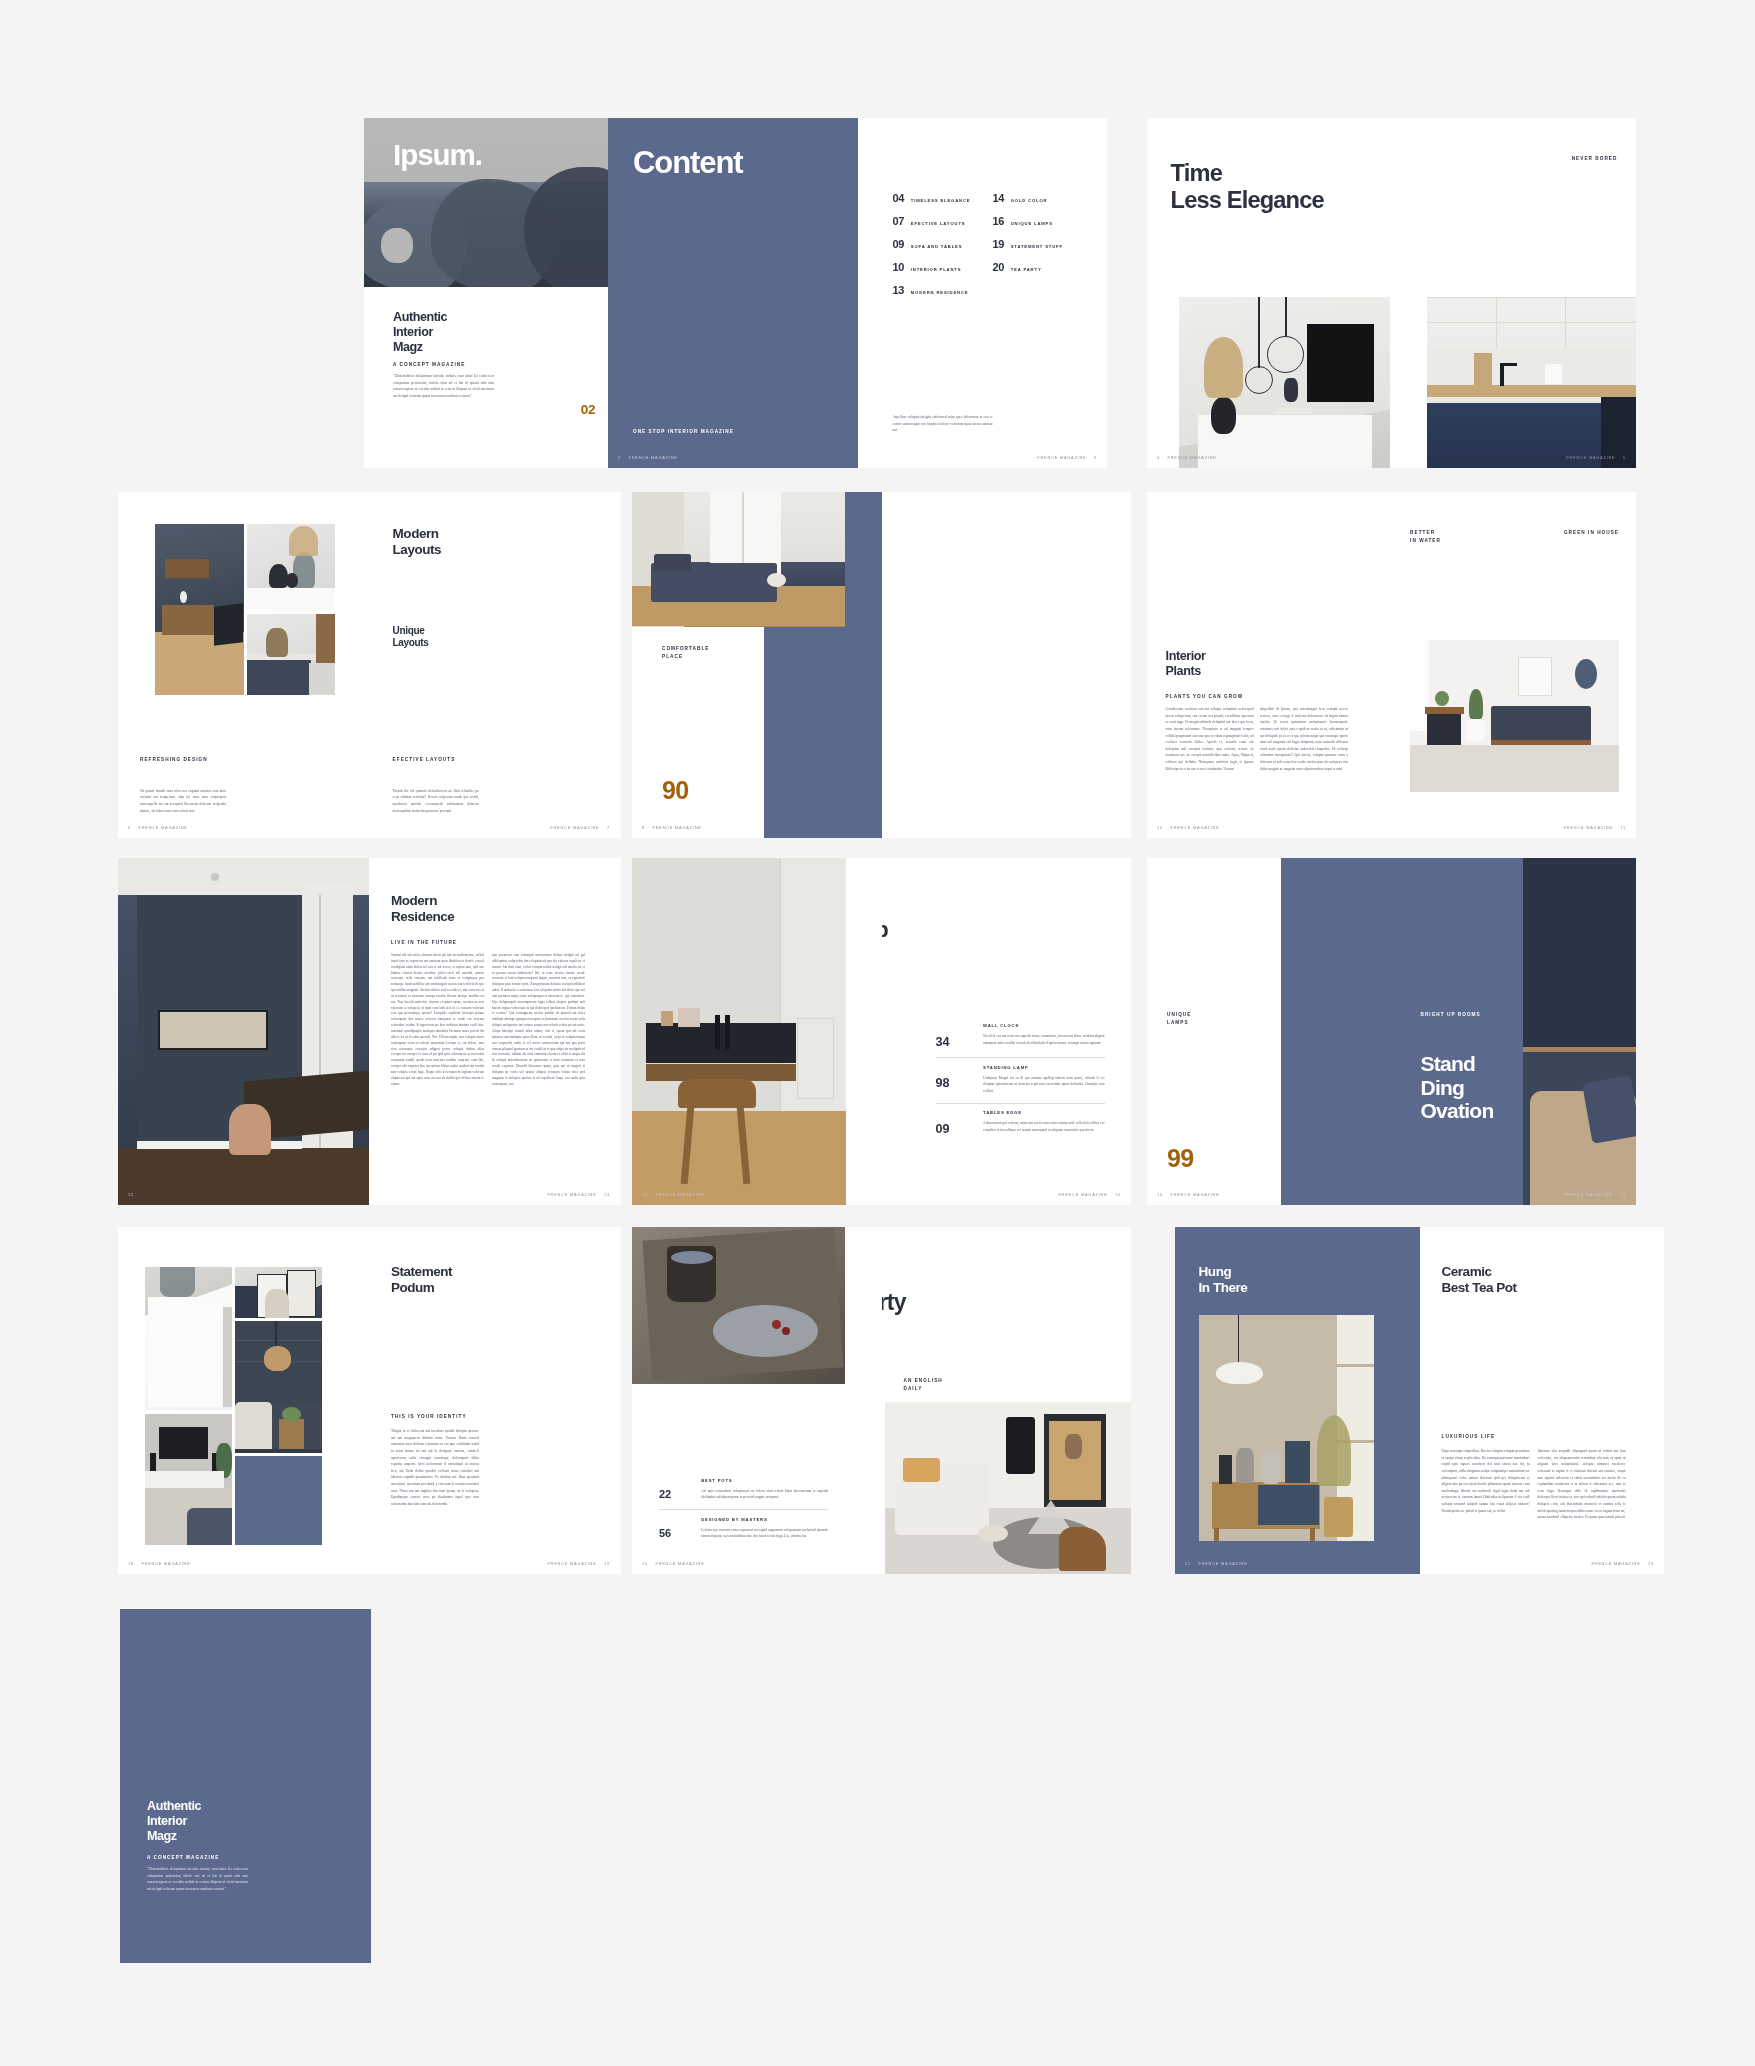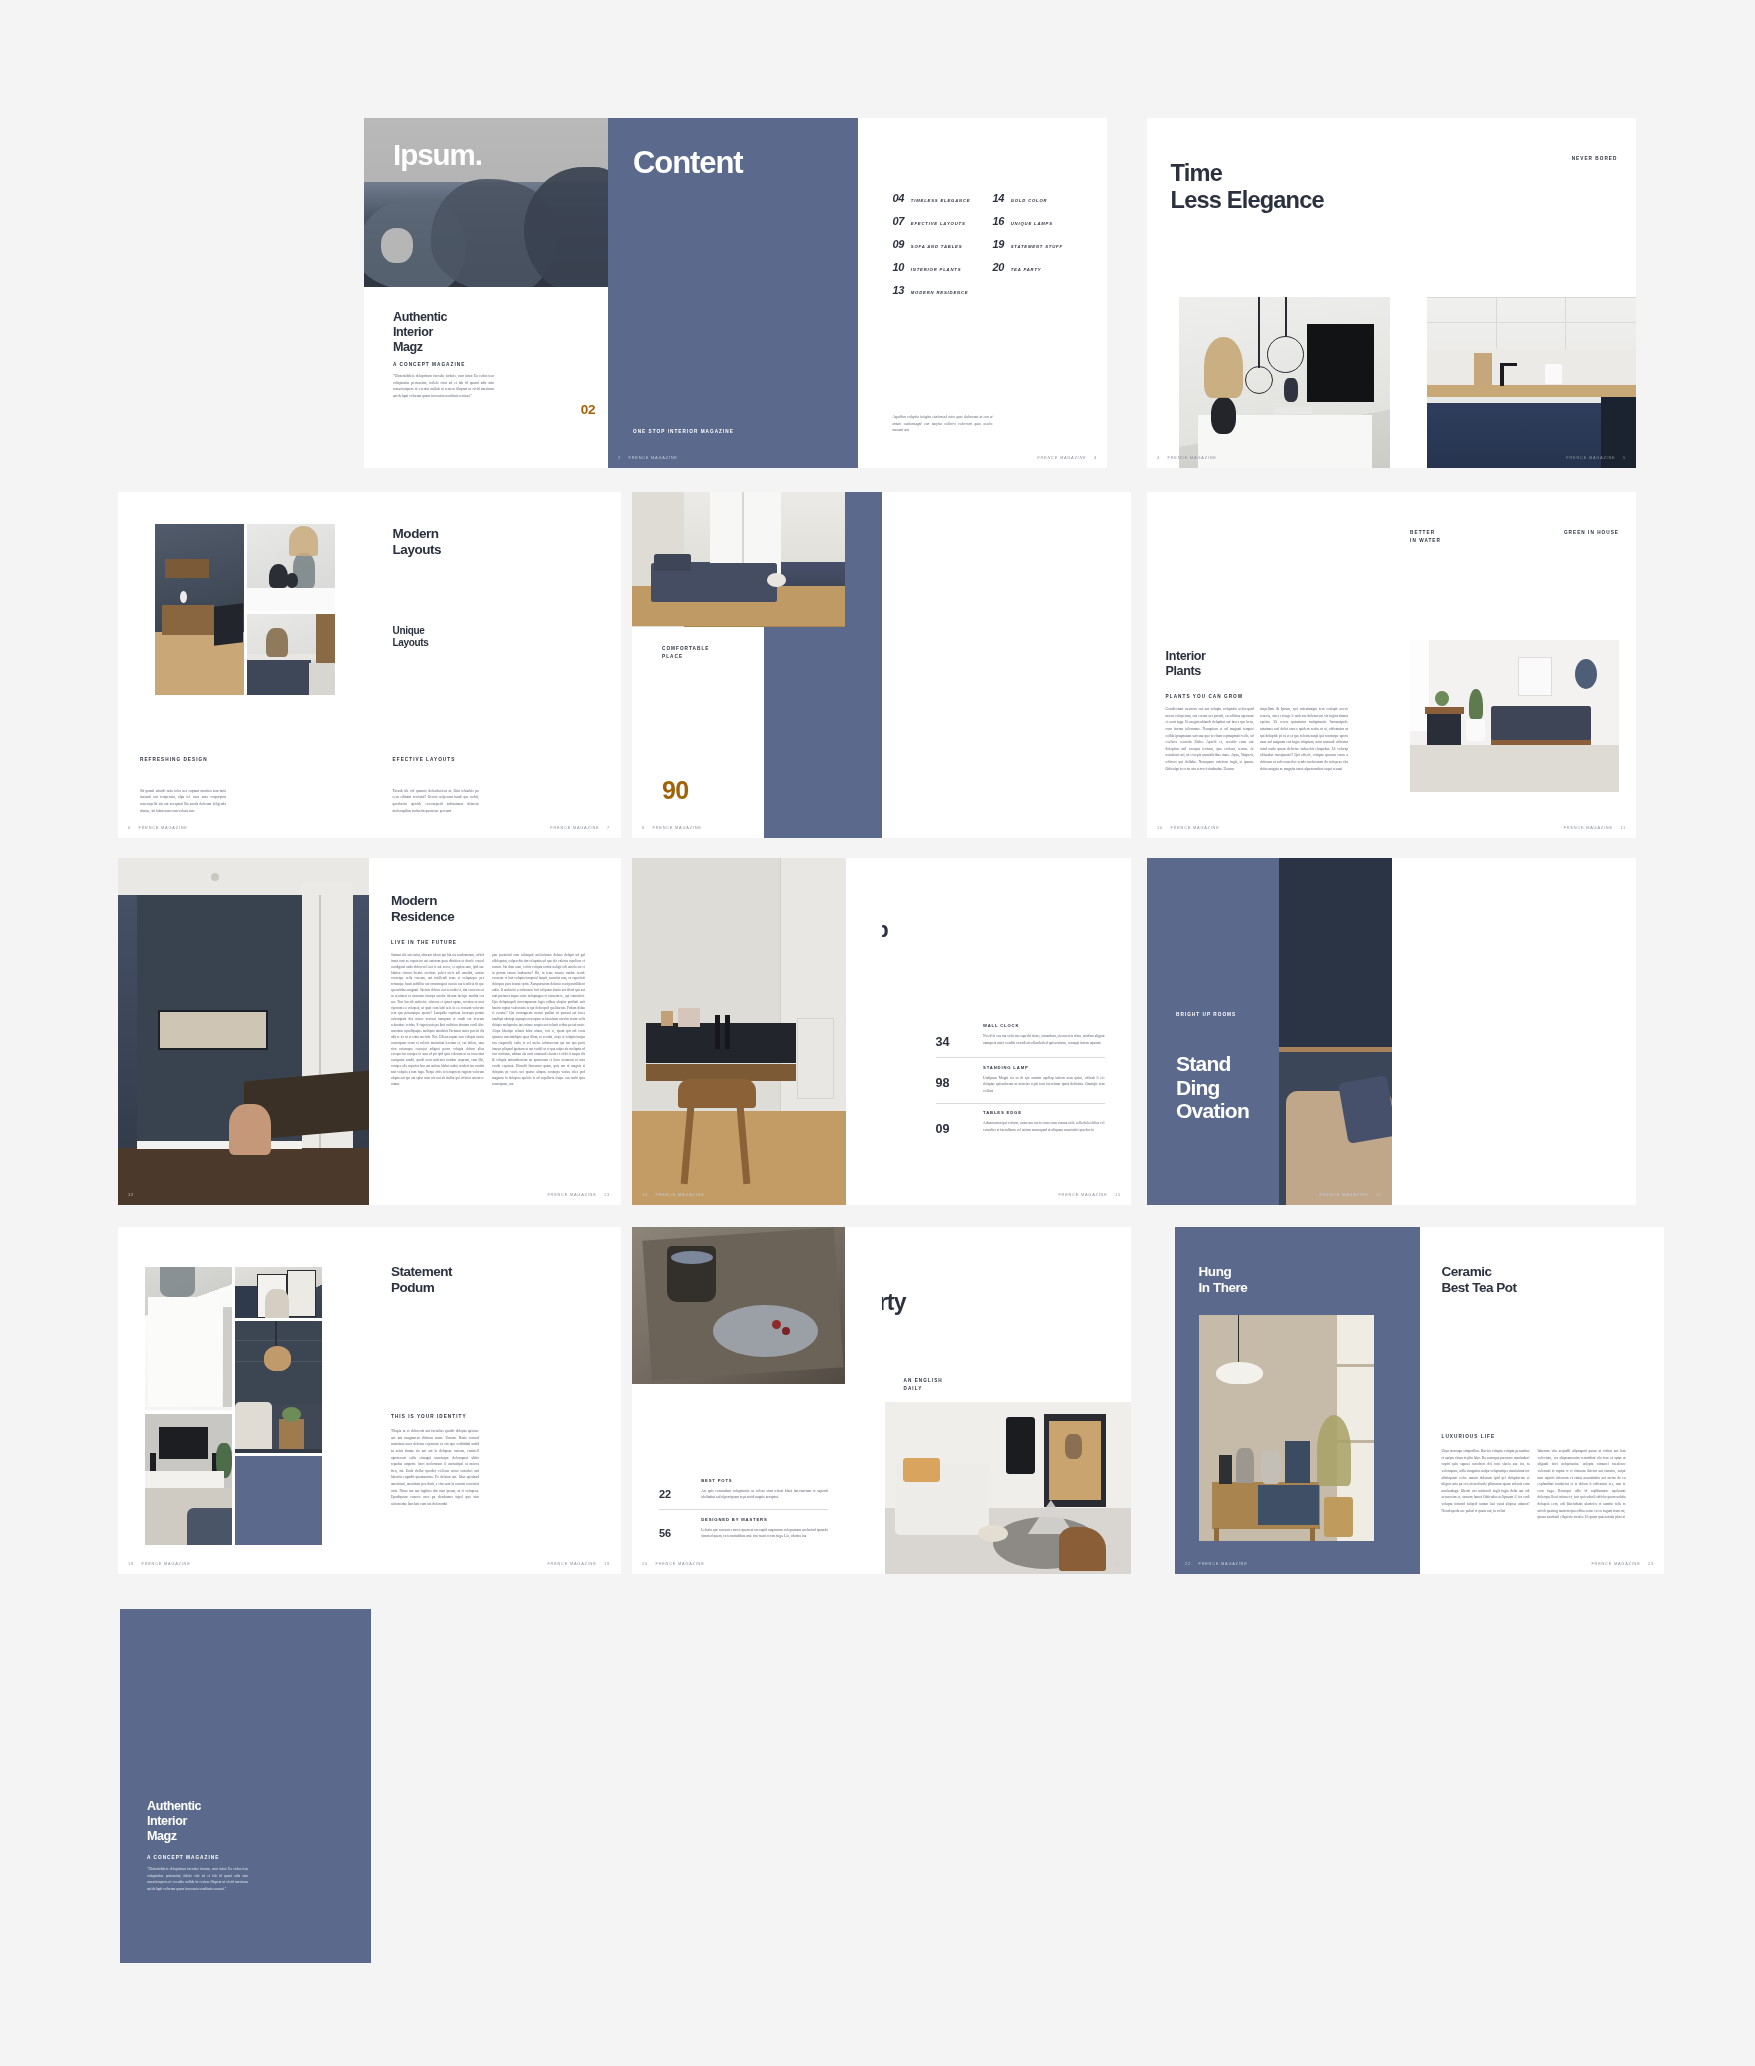--- a/index.html
+++ b/index.html
@@ -106,21 +106,21 @@
 
   <div class="spread" style="left:608px; top:118px; width:499px; height:350px;">
     <div class="pg blue" style="width:250px;">
       <div class="display white" style="position:absolute;left:25px;top:29px;font-size:31px;">Content</div>
       <div class="kicker white" style="position:absolute;left:25px;bottom:32px;">ONE STOP INTERIOR MAGAZINE</div>
       <div class="folio white left">
         <span>2</span>
         <span>FRENCE MAGAZINE</span>
       </div>
     </div>
-    <div class="pg" style="width:250px;font-style:italic;">
+    <div class="pg" style="width:250px;">
       <div class="toc-cols" style="position:absolute;left:35px;top:74px;">
         <div class="toc-col">
           <div class="toc-row">
             <span class="toc-num">04</span>
             <span class="toc-lbl">TIMELESS ELEGANCE</span>
           </div>
           <div class="toc-row">
             <span class="toc-num">07</span>
             <span class="toc-lbl">EFECTIVE LAYOUTS</span>
           </div>
@@ -394,20 +394,30 @@
         </div>
       </div>
       <div class="folio right">
         <span>FRENCE MAGAZINE</span>
         <span>15</span>
       </div>
     </div>
   </div>
 
   <div class="spread" style="left:1147px; top:858px; width:489px; height:347px;">
+    <div class="pg" style="width:245px;">
+      <div style="position:absolute;right:0;top:0;width:111px;height:347px;background:#5b6a8c;"></div>
+      <div class="kicker" style="position:absolute;left:20px;top:153px;white-space:pre-line;">UNIQUE
+LAMPS</div>
+      <div class="bignum" style="position:absolute;left:20px;bottom:34px;font-size:25px;">99</div>
+      <div class="folio left">
+        <span>16</span>
+        <span>FRENCE MAGAZINE</span>
+      </div>
+    </div>
     <div class="pg blue" style="width:245px;">
       <div class="ph armchair" style="position:absolute;right:0;top:0;width:113px;height:347px;">
         <div class="accent" style="left:0;top:0;width:113px;height:192px;background:#2b3445;"></div>
         <div class="accent" style="left:0;top:189px;width:113px;height:5px;background:#a7825a;"></div>
         <div class="accent" style="left:0;top:194px;width:113px;height:153px;background:#3b4658;"></div>
         <div class="accent" style="left:6.7px;top:233px;width:106px;height:115px;background:#c0a789;border-radius:11.8px 11.8px 0 0;"></div>
         <div class="accent" style="left:64px;top:221px;width:49px;height:61px;background:#46506a;border-radius:5px;transform:rotate(-10deg);"></div>
       </div>
       <div class="kicker white" style="position:absolute;left:29px;top:153px;z-index:3;">BRIGHT UP ROOMS</div>
       <div class="display white" style="position:absolute;left:29px;top:194px;font-size:21px;white-space:pre-line;line-height:1.12;z-index:3;">Stand

